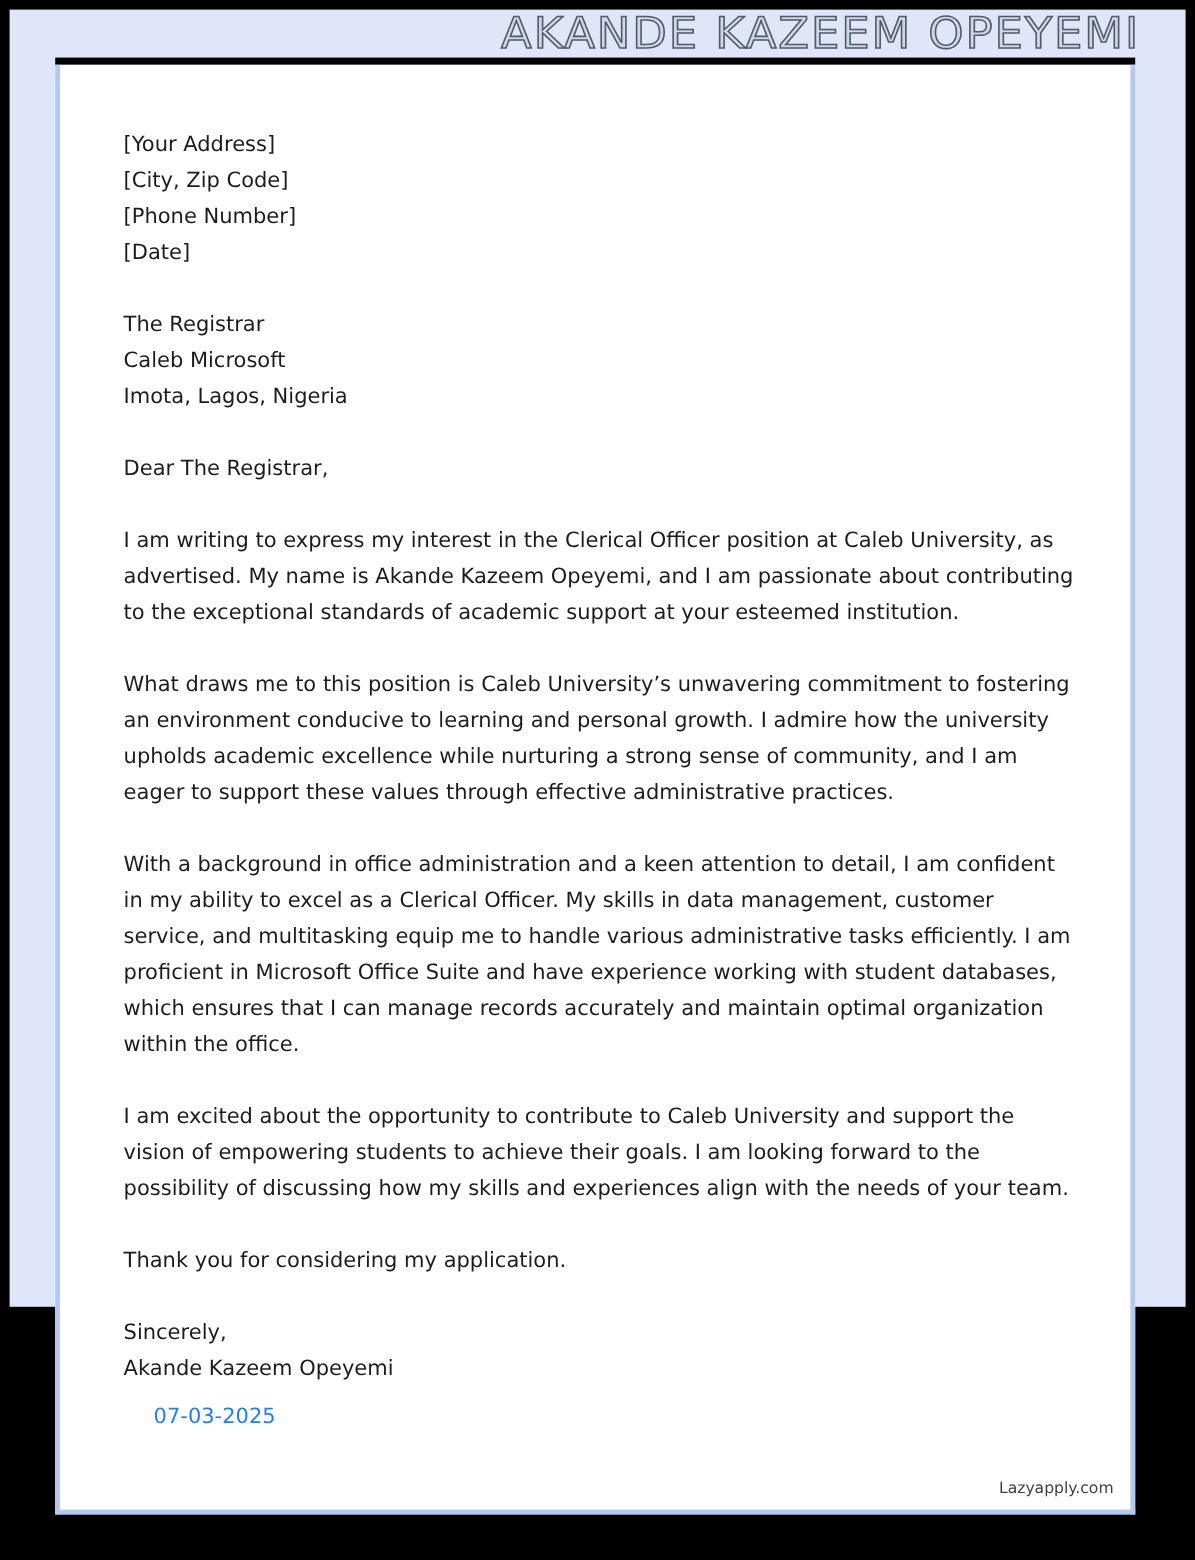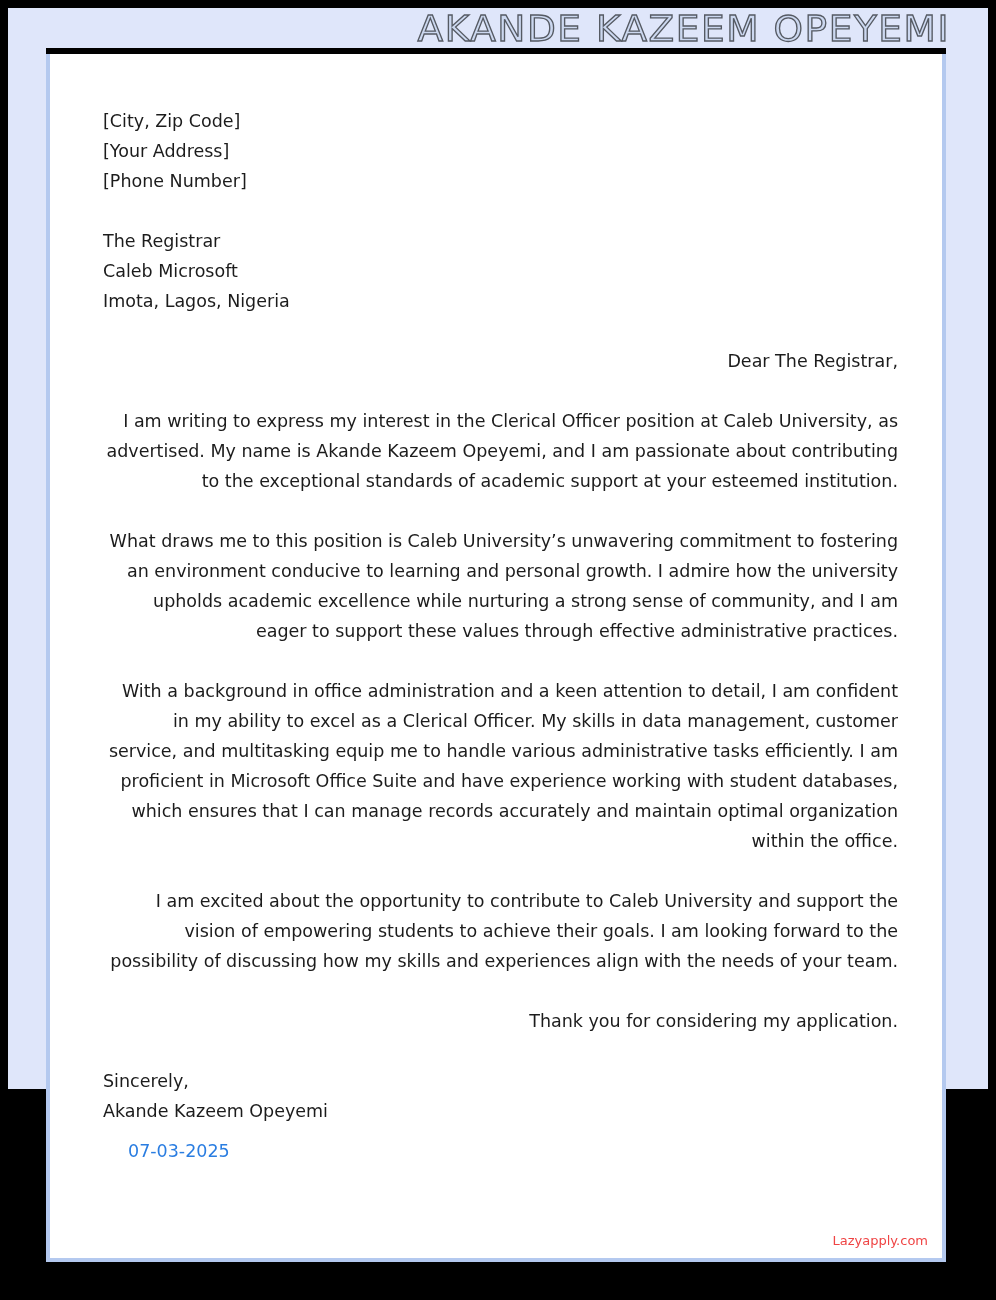--- a/index.html
+++ b/index.html
@@ -91,21 +91,21 @@
 
   .block {
     margin: 0 0 30px 0;
   }
   .line {
     display: block;
     white-space: nowrap;
   }
   .para {
     margin: 0 0 30px 0;
-    text-align: right;
+    text-align: left;
   }
   .para:last-child {
     margin-bottom: 0;
   }
 
   .sign-block {
     margin: 0;
   }
 
   .date-stamp {
@@ -114,42 +114,43 @@
     display: block;
     margin-left: 25px;
   }
 
   .watermark {
     position: absolute;
     right: 14px;
     bottom: 10px;
     font-family: "DejaVu Sans", sans-serif;
     font-size: 13px;
-    color: #ef4444;
+    color: #404040;
   }
 </style>
 </head>
 <body>
 
 <div class="page-frame">
 
   <div class="letter-header">
     <div class="header-name">AKANDE KAZEEM OPEYEMI</div>
   </div>
 
   <div class="header-rule"></div>
 
   <div class="letter-sheet">
 
     <div class="letter-body">
 
       <div class="block">
+        <span class="line">[Your Address]</span>
         <span class="line">[City, Zip Code]</span>
-        <span class="line">[Your Address]</span>
         <span class="line">[Phone Number]</span>
+        <span class="line">[Date]</span>
       </div>
 
       <div class="block">
         <span class="line">The Registrar</span>
         <span class="line">Caleb Microsoft</span>
         <span class="line">Imota, Lagos, Nigeria</span>
       </div>
 
       <p class="para">Dear The Registrar,</p>
 

